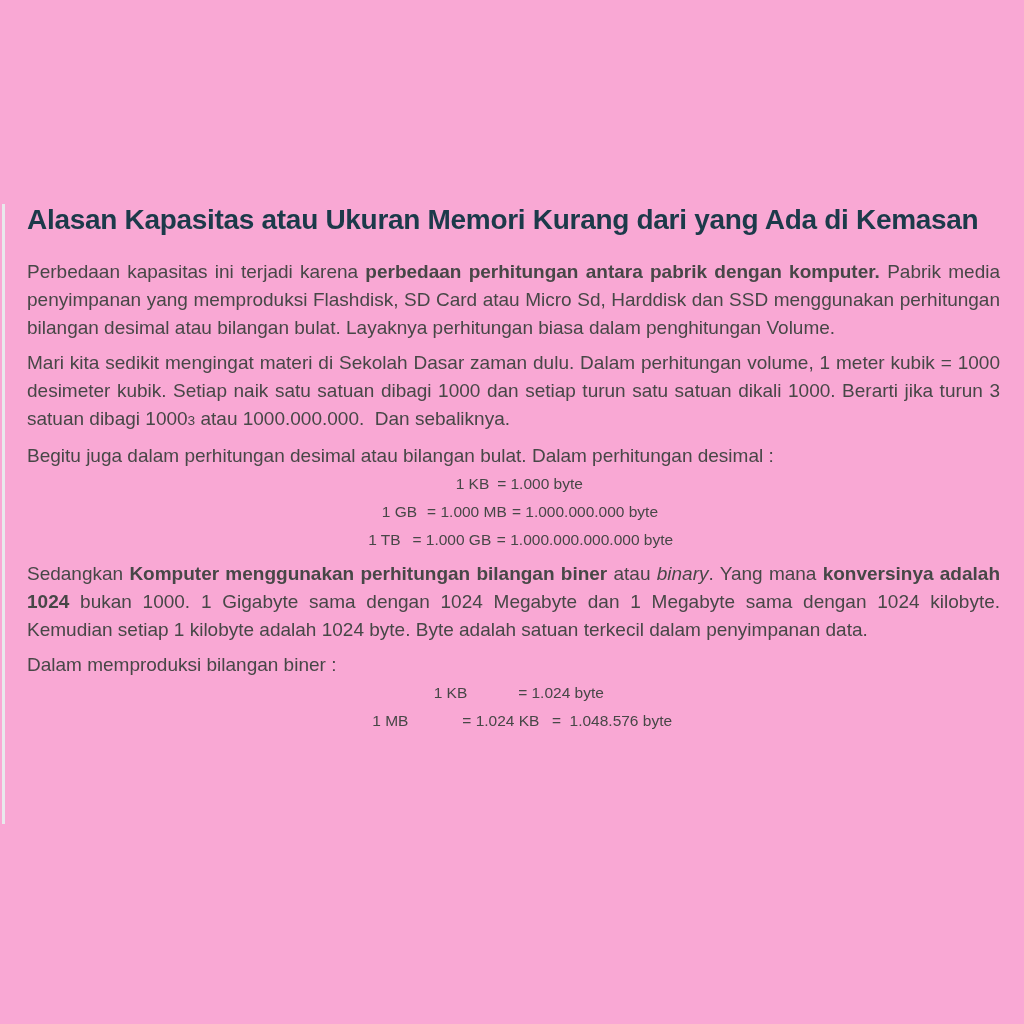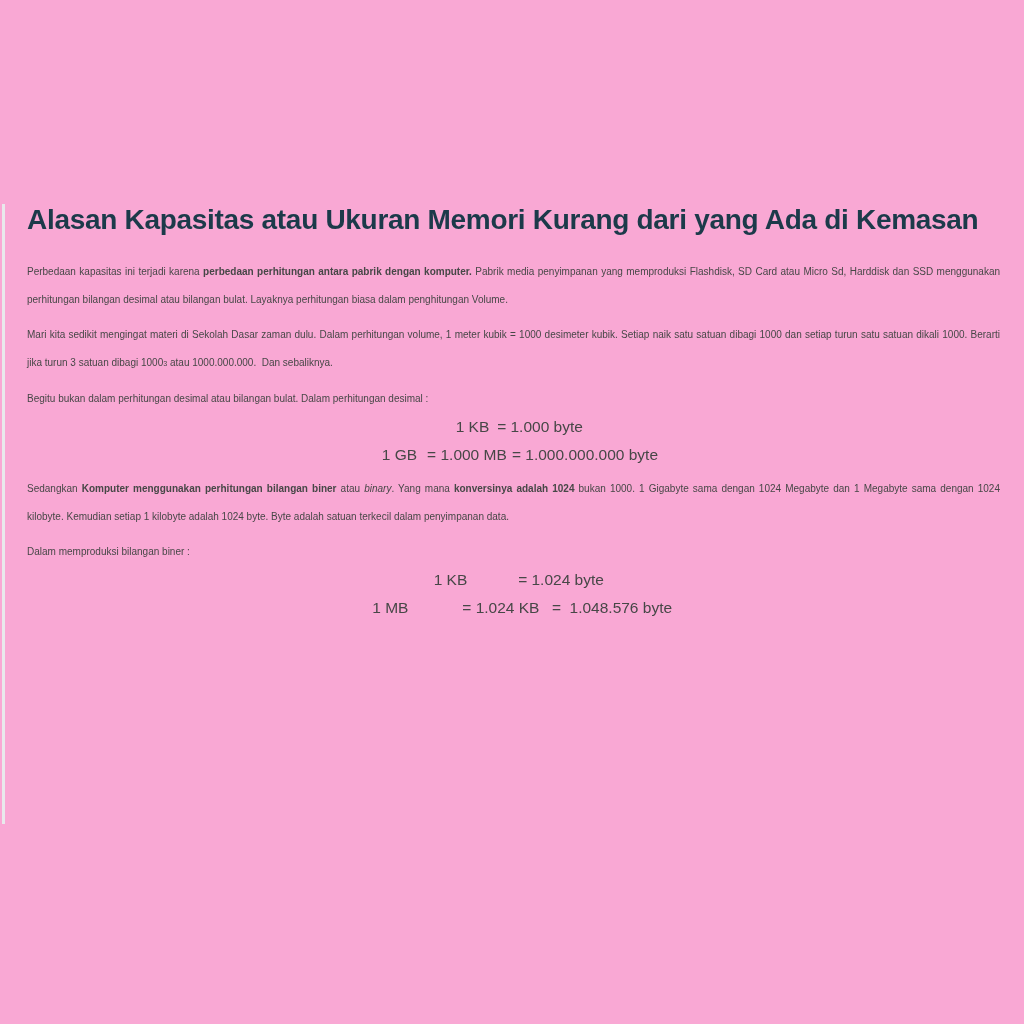--- a/index.html
+++ b/index.html
@@ -29,21 +29,21 @@
     margin: 0 0 18px 0;
     font-size: 28px;
     line-height: 40px;
     font-weight: 700;
     letter-spacing: -0.3px;
     color: #1c3a4a;
   }
 
   .para {
     margin: 0 8px 7px 0;
-    font-size: 10px;
+    font-size: 19px;
     line-height: 28px;
     color: #474747;
     text-align: justify;
   }
   .para.lead-list { margin-bottom: 0; }
 
   .para .subscript { font-size: 0.72em; }
 
   .unit-list {
     margin: 0 0 6px 0;
@@ -66,25 +66,26 @@
 <div class="page">
   <div class="left-rule"></div>
 
   <main class="content">
     <h1 class="title">Alasan Kapasitas atau Ukuran Memori Kurang dari yang Ada di Kemasan</h1>
 
     <p class="para"><span>Perbedaan kapasitas ini terjadi karena </span><span style="font-weight: 700;">perbedaan perhitungan antara pabrik dengan komputer.</span><span> Pabrik media penyimpanan yang memproduksi Flashdisk, SD Card atau Micro Sd, Harddisk dan SSD menggunakan perhitungan bilangan desimal atau bilangan bulat. Layaknya perhitungan biasa dalam penghitungan Volume.</span></p>
 
     <p class="para"><span>Mari kita sedikit mengingat materi di Sekolah Dasar zaman dulu. Dalam perhitungan volume, 1 meter kubik = 1000 desimeter kubik. Setiap naik satu satuan dibagi 1000 dan setiap turun satu satuan dikali 1000. Berarti jika turun 3 satuan dibagi 1000</span><span class="subscript">3</span><span> atau 1000.000.000.&nbsp; Dan sebaliknya.</span></p>
 
-    <p class="para lead-list"><span>Begitu bukan dalam perhitungan desimal atau bilangan bulat. Dalam perhitungan desimal :</span></p>
+    <p class="para lead-list"><span>Begitu juga dalam perhitungan desimal atau bilangan bulat. Dalam perhitungan desimal :</span></p>
 
     <div class="unit-list decimal">
         <div class="unit-row"><span class="c1">1 KB</span><span class="c2">= 1.000 byte</span><span class="c3"></span></div>
         <div class="unit-row"><span class="c1">1 GB</span><span class="c2">= 1.000 MB</span><span class="c3">= 1.000.000.000 byte</span></div>
+        <div class="unit-row"><span class="c1">1 TB</span><span class="c2">= 1.000 GB</span><span class="c3">= 1.000.000.000.000 byte</span></div>
       </div>
 
     <p class="para"><span>Sedangkan </span><span style="font-weight: 700;">Komputer menggunakan perhitungan bilangan biner</span><span> atau </span><span style="font-style: italic;">binary</span><span>. Yang mana </span><span style="font-weight: 700;">konversinya adalah 1024</span><span> bukan 1000. 1 Gigabyte sama dengan 1024 Megabyte dan 1 Megabyte sama dengan 1024 kilobyte. Kemudian setiap 1 kilobyte adalah 1024 byte. Byte adalah satuan terkecil dalam penyimpanan data.</span></p>
 
     <p class="para lead-list"><span>Dalam memproduksi bilangan biner :</span></p>
 
     <div class="unit-list binary">
         <div class="unit-row"><span class="c1">1 KB</span><span class="c2">= 1.024 byte</span><span class="c3"></span></div>
         <div class="unit-row"><span class="c1">1 MB</span><span class="c2">= 1.024 KB</span><span class="c3">= &nbsp;1.048.576 byte</span></div>
       </div>

